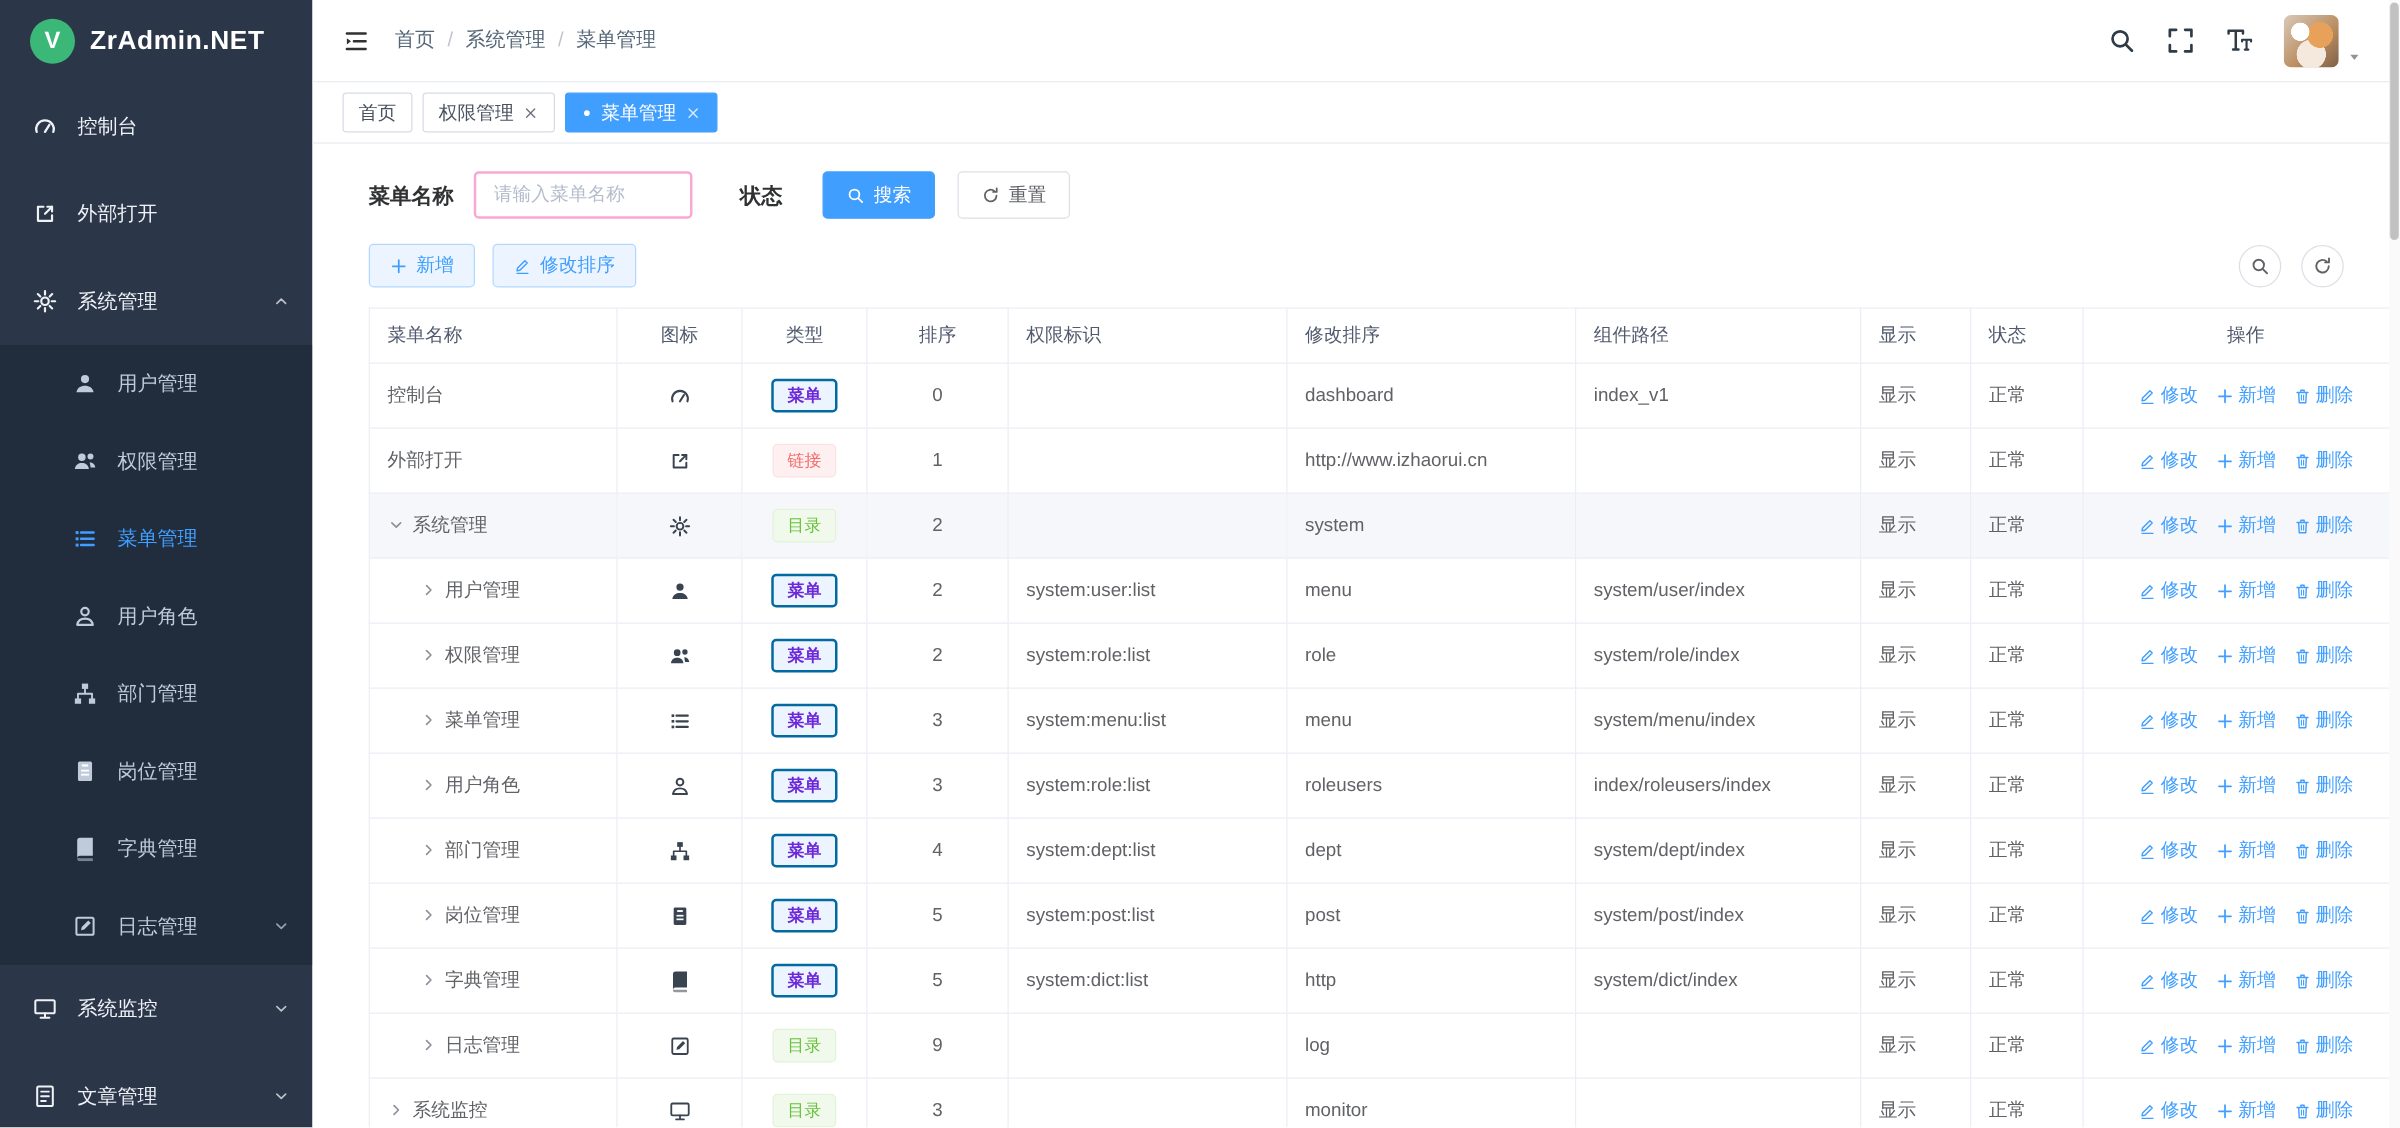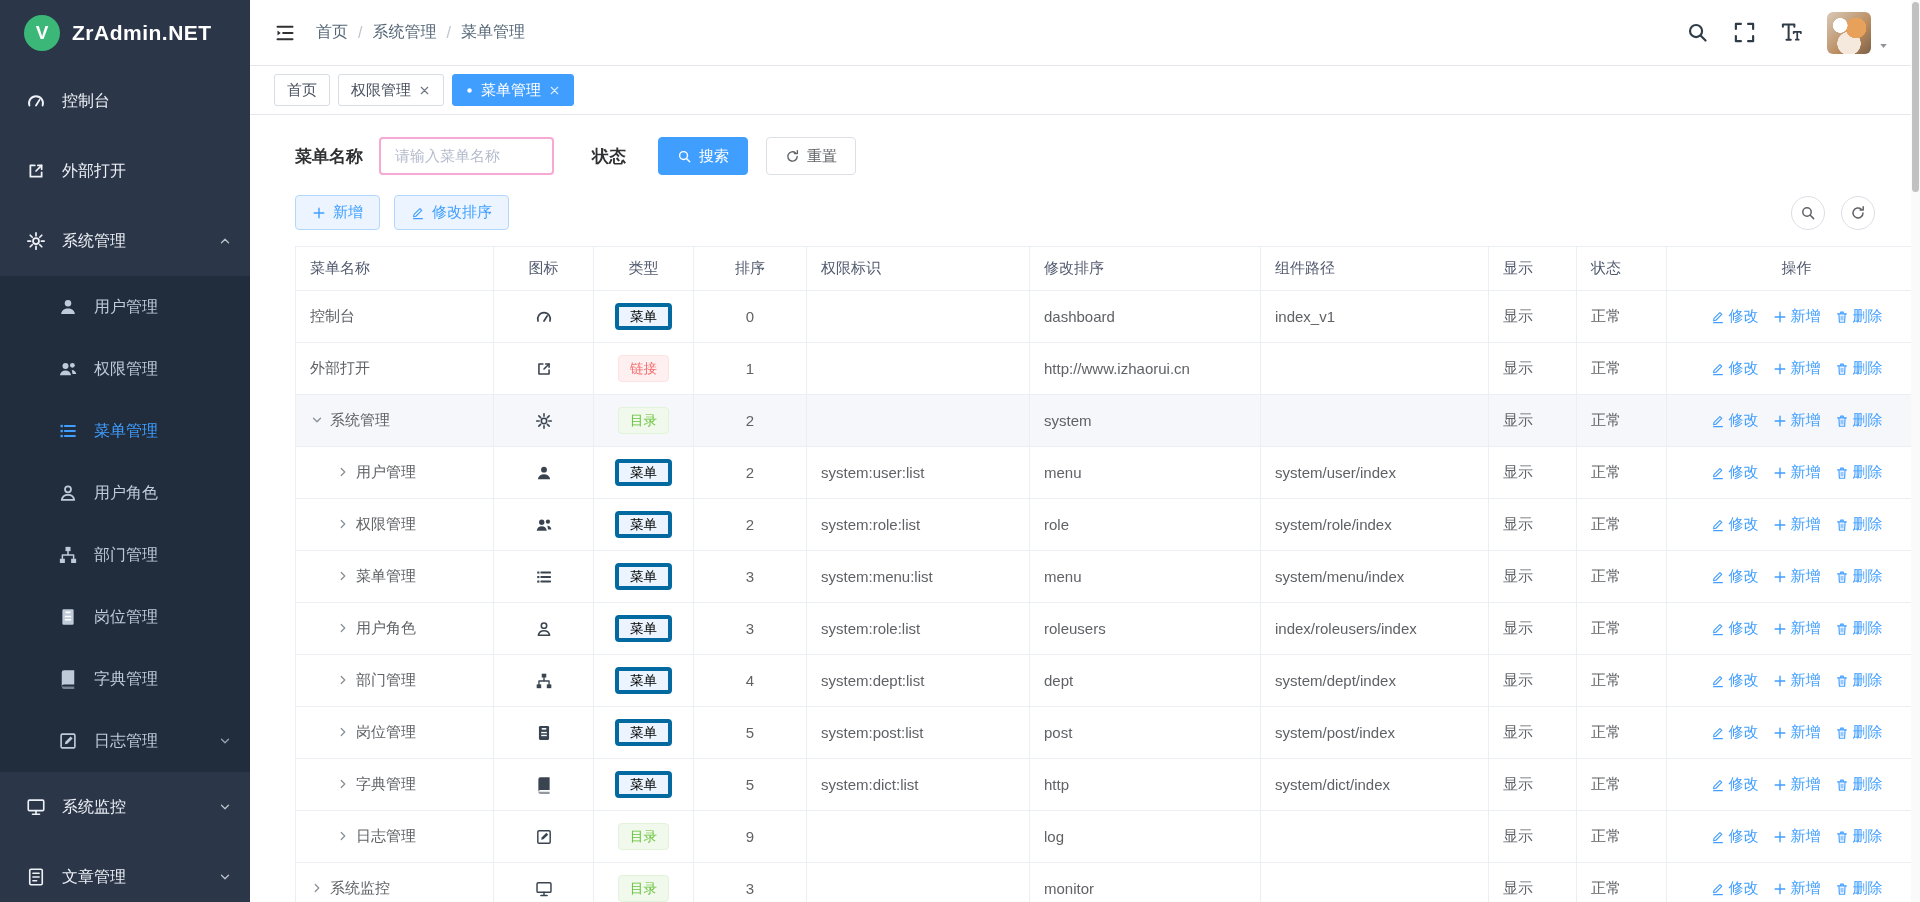--- a/index.html
+++ b/index.html
@@ -73,21 +73,21 @@
   table { margin-top:16px; width:100%; border-collapse:collapse; table-layout:fixed; font-size:15px; color:#606266; }
   th, td { border:1px solid #ebeef5; height:52px; padding:0 14px; overflow:hidden; white-space:nowrap; }
   th { height:44px; font-weight:500; color:#515a6e; background:#fff; }
   .al-left { text-align:left; }
   .al-center { text-align:center; }
   tr.hl td { background:#f5f7fa; }
   .name-cell { white-space:nowrap; }
   .row-arrow { width:14px; height:14px; color:#8a9199; margin-right:6px; vertical-align:-2px; cursor:pointer; }
   .cell-icon { width:18px; height:18px; color:#3a4450; vertical-align:middle; }
   .tag { display:inline-flex; align-items:center; height:27px; padding:0 11px; border-radius:4px; font-size:13.5px; }
-  .tag-blue  { background:#ecf5ff; border:4px solid #0369a1; color:#000000; }
+  .tag-blue  { background:#ecf5ff; border:2px solid #0369a1; color:#6d28d9;font-weight:bold; }
   .tag-green { background:#f0f9eb; border:1px solid #e1f3d8; color:#67c23a; }
   .tag-red   { background:#fef0f0; border:1px solid #fde2e2; color:#f56c6c; }
   .ops { padding:0 6px; }
   .op-link { color:#409eff; display:inline-flex; align-items:center; gap:4px; cursor:pointer; margin:16px 7px; text-decoration:none; }
   .op-icon { width:14px; height:14px; }
 
   
   .scrollbar { position:fixed; top:0; right:0; width:9px; height:902px; background:#fafafa; }
   .scrollbar .thumb { position:absolute; top:2px; right:1px; width:7px; height:190px; border-radius:4px; background:#c1c1c1; }
 

